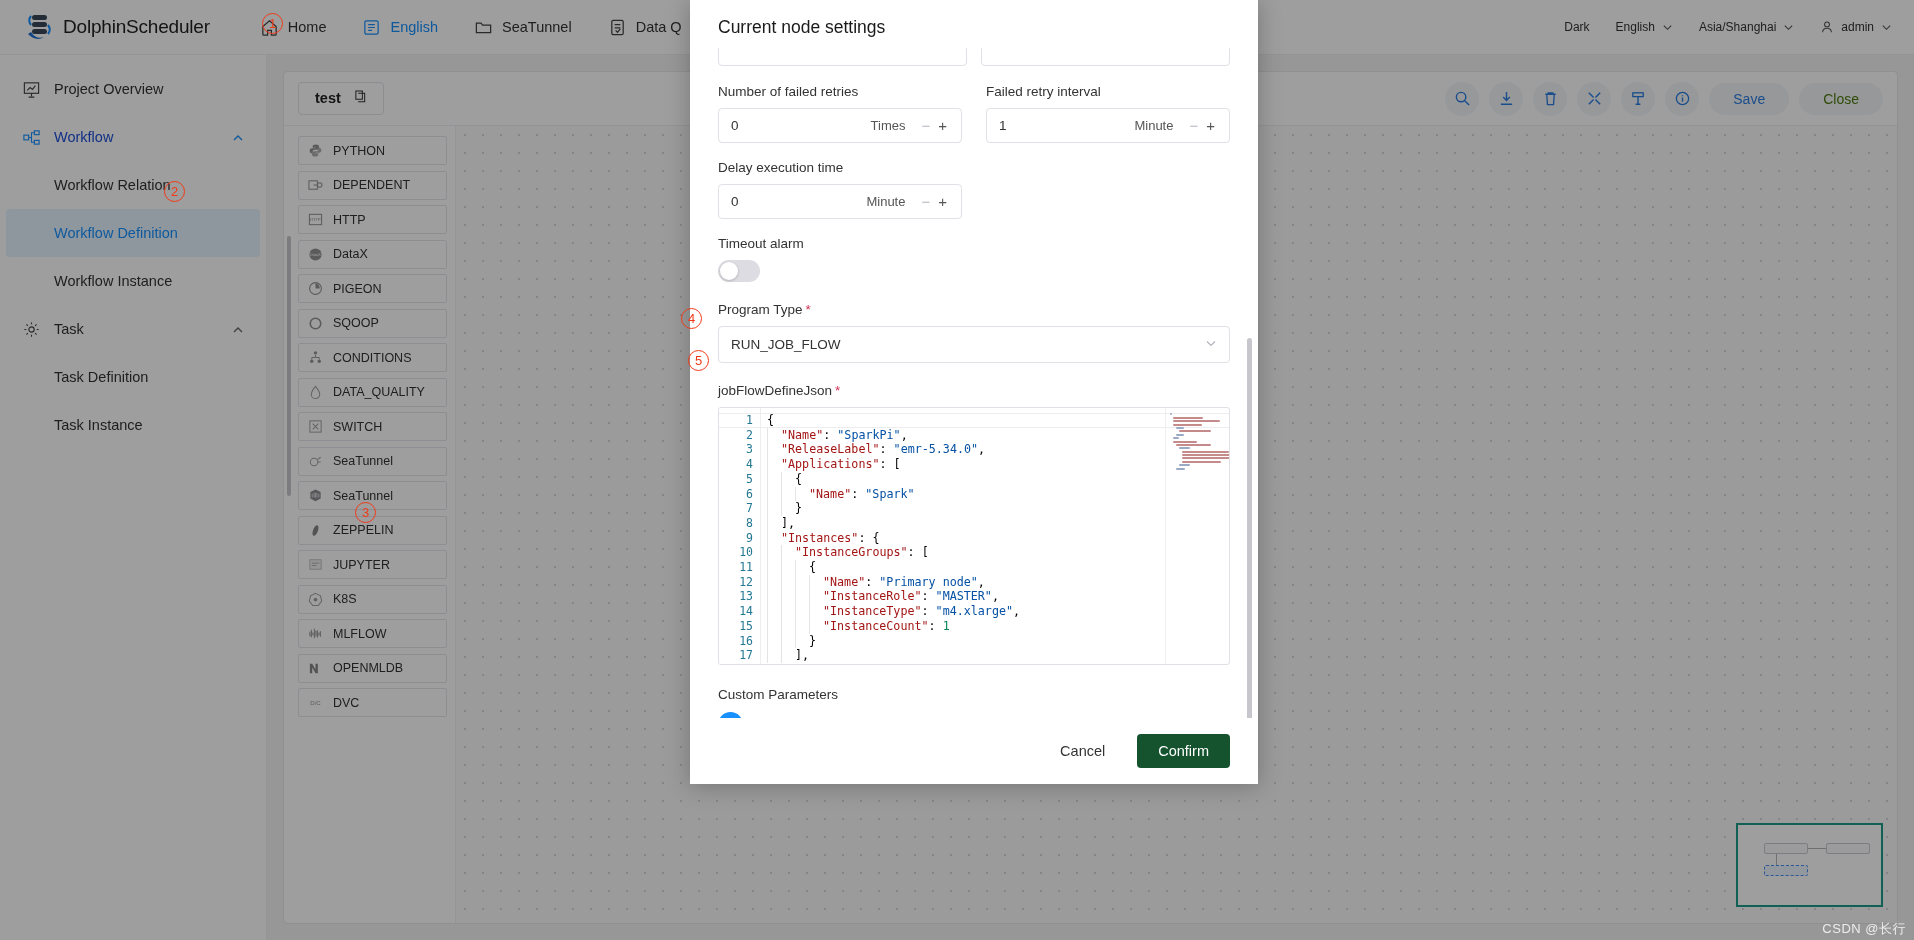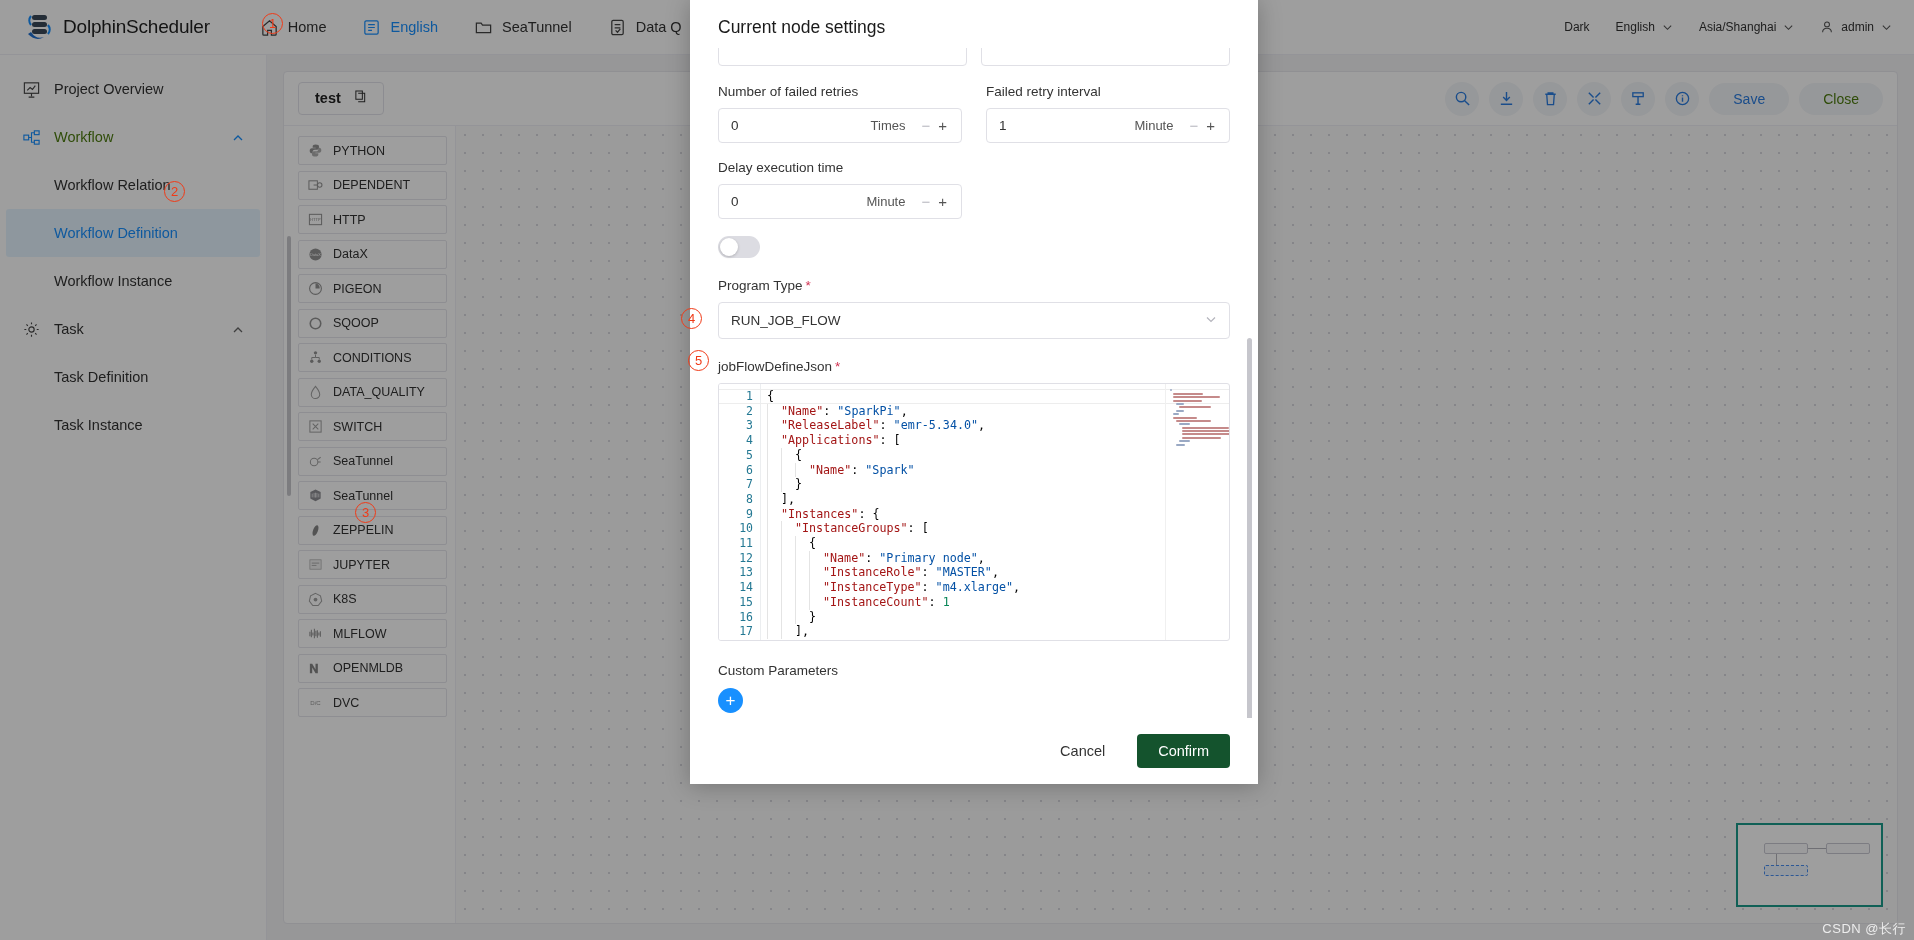--- a/index.html
+++ b/index.html
@@ -53,21 +53,21 @@
     position: absolute; top: 55px; left: 0; bottom: 0; width: 267px;
     background: #fff; border-right: 1px solid #efeff5;
     padding-top: 10px; z-index: 4;
   }
   .sb-item {
     display: flex; align-items: center; height: 48px;
     padding-left: 22px; font-size: 14.5px; color: #333; cursor: pointer;
     position: relative;
   }
   .sb-item .sb-ico { width: 19px; height: 19px; margin-right: 13px; flex: none; }
-  .sb-item.group { color: #4d7c0f; }
+  .sb-item.group { color: #1d4ed8; }
   .sb-item .arrow { margin-left: auto; margin-right: 22px; width: 12px; height: 12px; }
   .sb-sub {
     display: flex; align-items: center; height: 48px;
     padding-left: 54px; font-size: 14.5px; color: #333; cursor: pointer;
   }
   .sb-sub.selected { background: #e6f4ff; color: #1890ff; border-radius: 3px;
      margin: 0 6px 0 6px; padding-left: 48px; }
 
   
   .content {
@@ -644,20 +644,21 @@
           <span class="num-val">0</span>
           <span class="num-unit">Minute</span>
           <span class="stepper">−</span>
           <span class="stepper plus">+</span>
         </div>
       </div>
       <div class="fcol"></div>
     </div>
 
     <div style="margin-bottom:20px;">
+      <span class="flabel">Timeout alarm</span>
       <div class="switch">
         <div class="knob"></div>
       </div>
     </div>
 
     <div style="margin-bottom:20px;">
       <span class="flabel">
         <span>Program Type</span><span class="req">*</span>
       </span>
       <div class="select-box">

